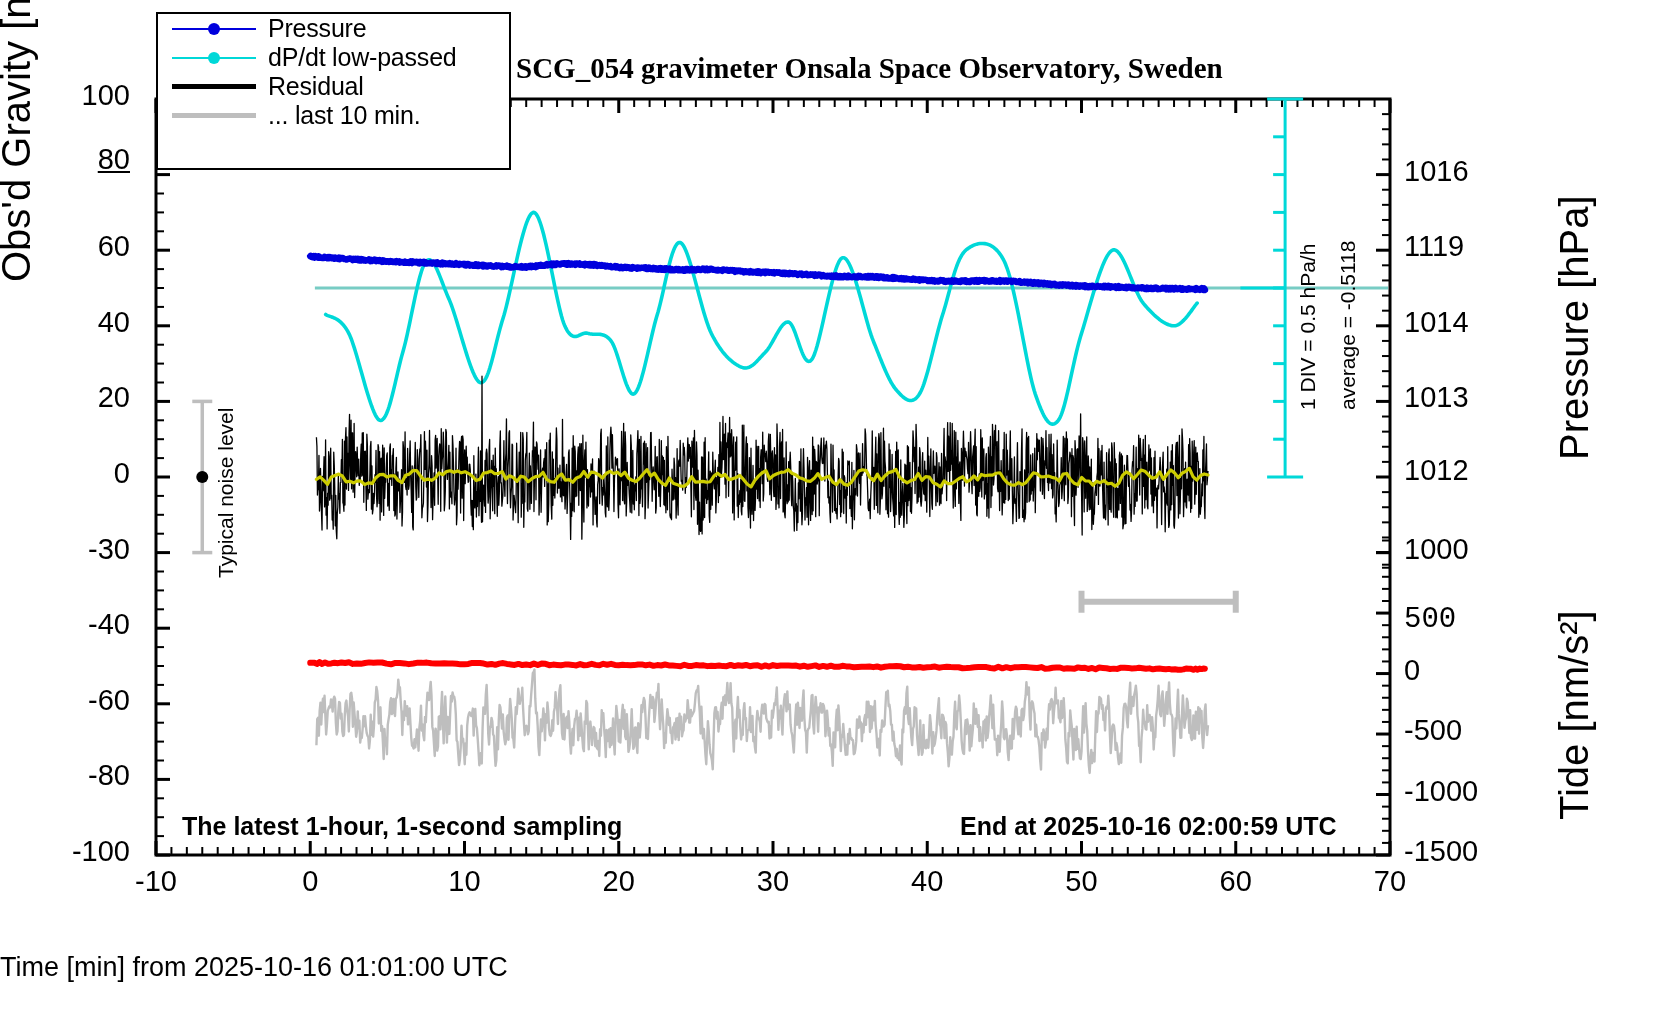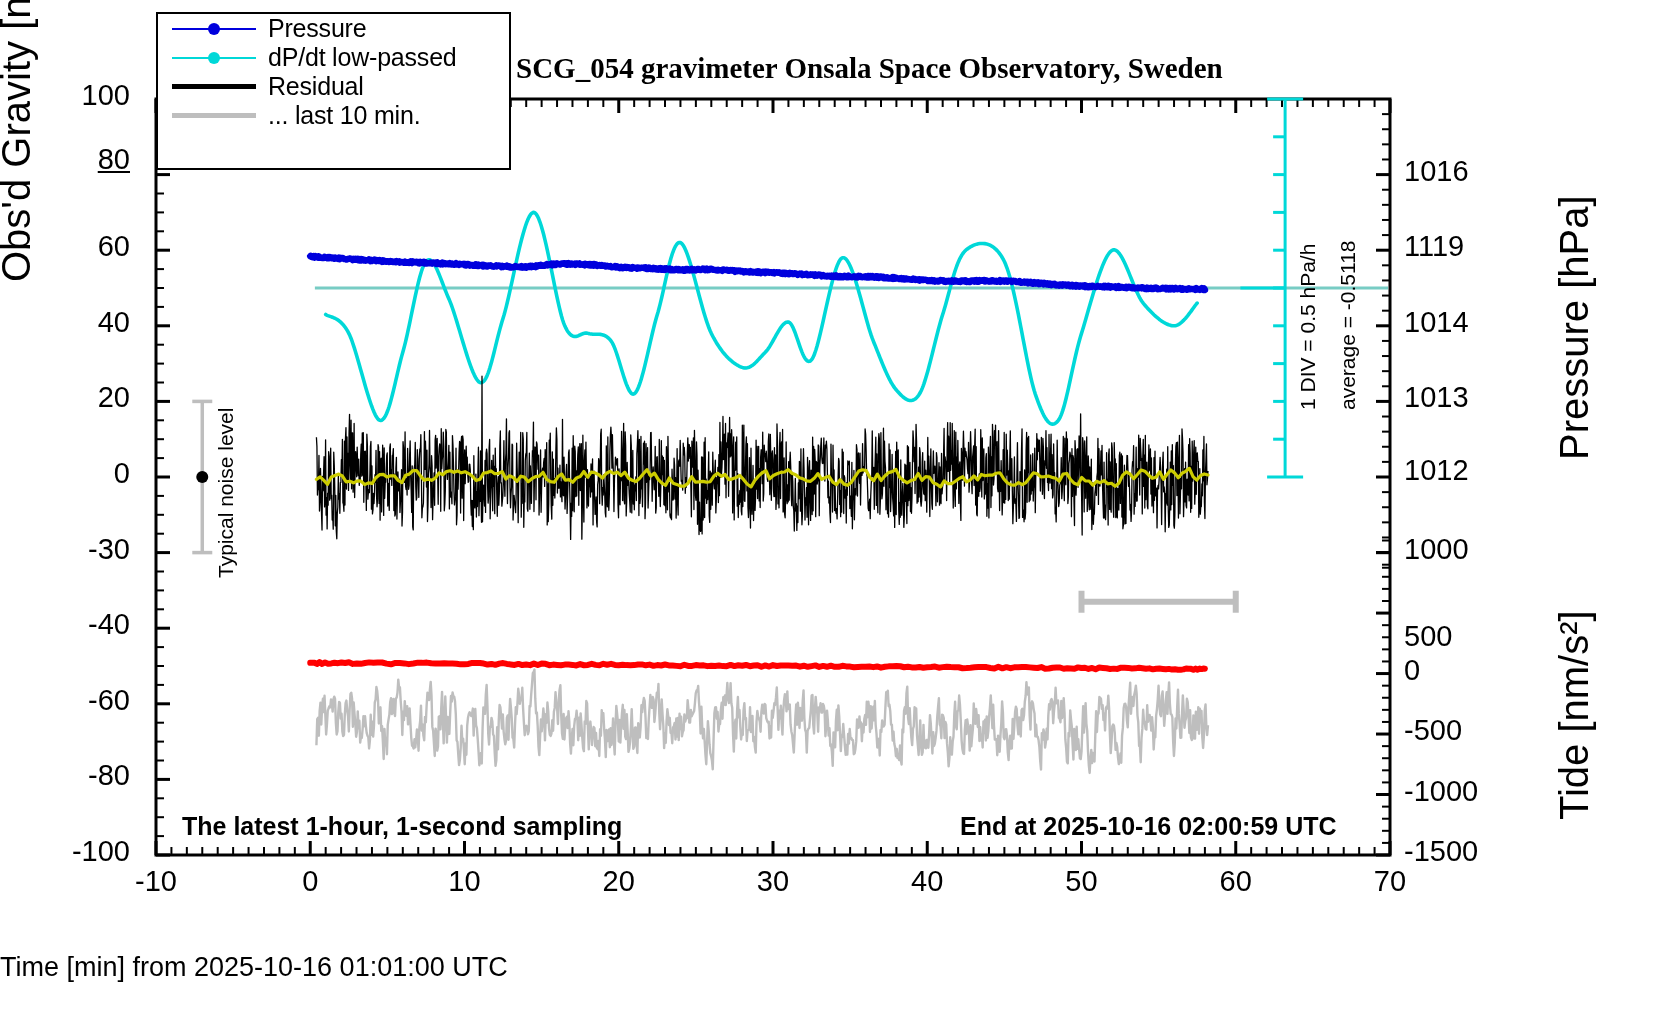--- a/index.html
+++ b/index.html
@@ -399,21 +399,21 @@
       <div class="tickval r" style="left: 1404px; top: 381.4px;">1013</div>
       <div class="tickval r" style="left: 1404px; top: 305.8px;">1014</div>
       <div class="tickval r" style="left: 1404px; top: 230.2px;">1119</div>
       <div class="tickval r" style="left: 1404px; top: 154.6px;">1016</div>
     </div>
   <div id="rticks2">
       <div class="tickval r" style="left: 1404px; top: 835px;">-1500</div>
       <div class="tickval r" style="left: 1404px; top: 774.52px;">-1000</div>
       <div class="tickval r" style="left: 1404px; top: 714.04px;">-500</div>
       <div class="tickval r" style="left: 1404px; top: 653.56px;">0</div>
-      <div class="tickval r" style="left: 1404px; top: 620px;">500</div>
+      <div class="tickval r" style="left: 1404px; top: 603px; font-family: Liberation Mono, monospace;">500</div>
       <div class="tickval r" style="left: 1404px; top: 532.6px;">1000</div>
     </div>
 
   <div class="noteV" style="left:214px;top:578px;">Typical noise level</div>
   <div class="noteV" style="left:1296px;top:410px;">1 DIV = 0.5 hPa/h</div>
   <div class="noteV" style="left:1336px;top:410px;">average = -0.5118</div>
 
   <div class="foot" style="left:182px;top:812px;">The latest 1-hour, 1-second sampling</div>
   <div class="foot" style="left:960px;top:812px;">End at 2025-10-16 02:00:59 UTC</div>
 

